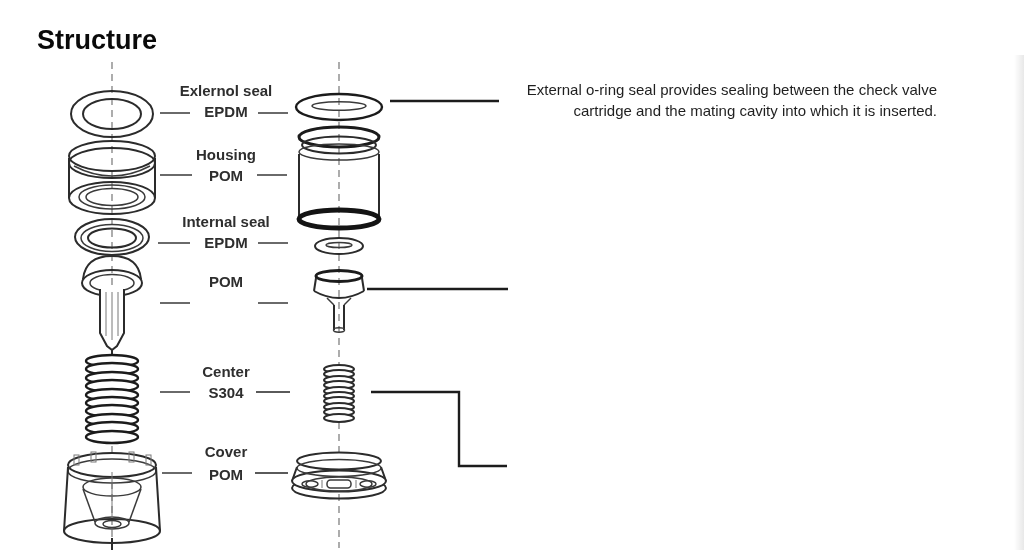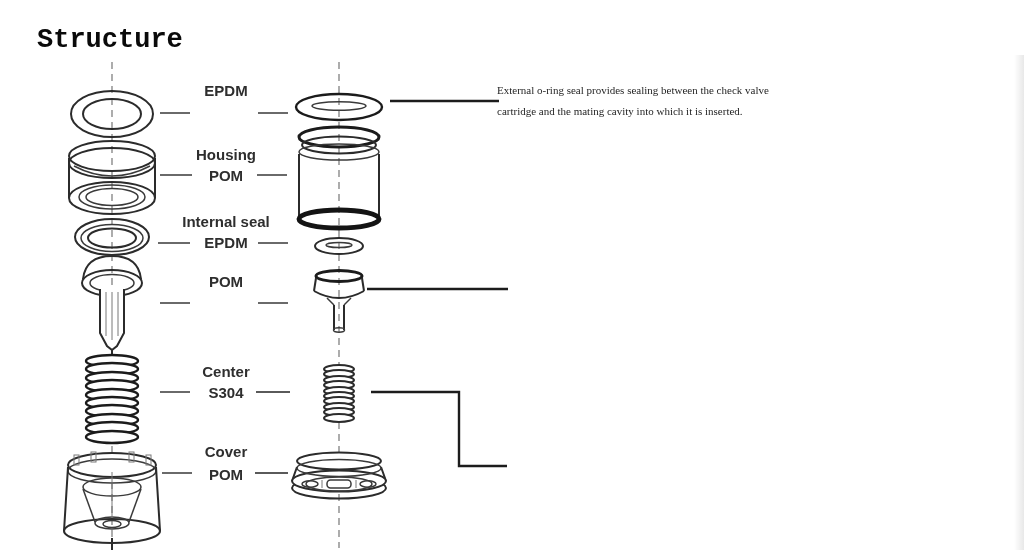--- a/index.html
+++ b/index.html
@@ -1,38 +1,38 @@
 <!DOCTYPE html>
 <html><head>
 <meta charset="utf-8">
 <style>
   html,body{margin:0;padding:0;background:#fff;}
   #page{position:relative;width:1024px;height:550px;background:#fff;overflow:hidden;
         font-family:"Liberation Sans",sans-serif;}
   #page-title{position:absolute;left:37px;top:25px;font-size:27px;font-weight:700;
-        color:#0a0a0a;letter-spacing:0px;font-family:Liberation Mono, monospace;}
+        color:#0a0a0a;letter-spacing:0px;}
   svg{position:absolute;left:0;top:0;}
   
   .s1{stroke:#787878;stroke-width:1;fill:none;}
   .s15{stroke:#3a3a3a;stroke-width:1.5;fill:none;}
   .s2{stroke:#2b2b2b;stroke-width:2;fill:none;}
   .s25{stroke:#1b1b1b;stroke-width:2.4;fill:none;}
   .s3{stroke:#1b1b1b;stroke-width:3;fill:none;}
   .s5{stroke:#141414;stroke-width:5;fill:none;}
   .fw{fill:#ffffff;}
   .cl{stroke:#8a8a8a;stroke-width:1.4;stroke-dasharray:7 5;fill:none;}
   .dash{stroke:#5a5a5a;stroke-width:1.8;}
   .leader{stroke:#1c1c1c;stroke-width:2.4;fill:none;}
   
   .part-label{position:absolute;left:151px;width:150px;text-align:center;
         font-size:15px;font-weight:700;color:#2e2e2e;line-height:21px;}
   .part-label.lh23{line-height:23px;}
   
-  .note{position:absolute;width:440px;text-align:left;font-size:11px;
-        line-height:20.5px;color:#1f1f1f;font-family:Liberation Serif, serif;}
+  .note{position:absolute;width:440px;text-align:right;font-size:15px;
+        line-height:20.5px;color:#1f1f1f;}
   .edge-shadow{position:absolute;right:0;top:55px;bottom:0;width:10px;
         background:linear-gradient(to right,rgba(0,0,0,0),rgba(0,0,0,0.09));}
 </style>
 </head>
 <body>
 
 <div id="page">
 
   <div id="page-title">Structure</div>
 
@@ -178,20 +178,21 @@
       <line x1="160" y1="303" x2="190" y2="303" class="dash"></line>
         <line x1="258" y1="303" x2="288" y2="303" class="dash"></line>
       <line x1="160" y1="392" x2="190" y2="392" class="dash"></line>
         <line x1="256" y1="392" x2="290" y2="392" class="dash"></line>
       <line x1="162" y1="473" x2="192" y2="473" class="dash"></line>
         <line x1="255" y1="473" x2="288" y2="473" class="dash"></line>
     </g>
   </svg>
 
   <div class="part-label" style="top:80px">
+    <div>Exlernol seal</div>
     <div>EPDM</div>
   </div>
   <div class="part-label" style="top:144px">
     <div>Housing</div>
     <div>POM</div>
   </div>
   <div class="part-label" style="top:211px">
     <div>Internal seal</div>
     <div>EPDM</div>
   </div>

